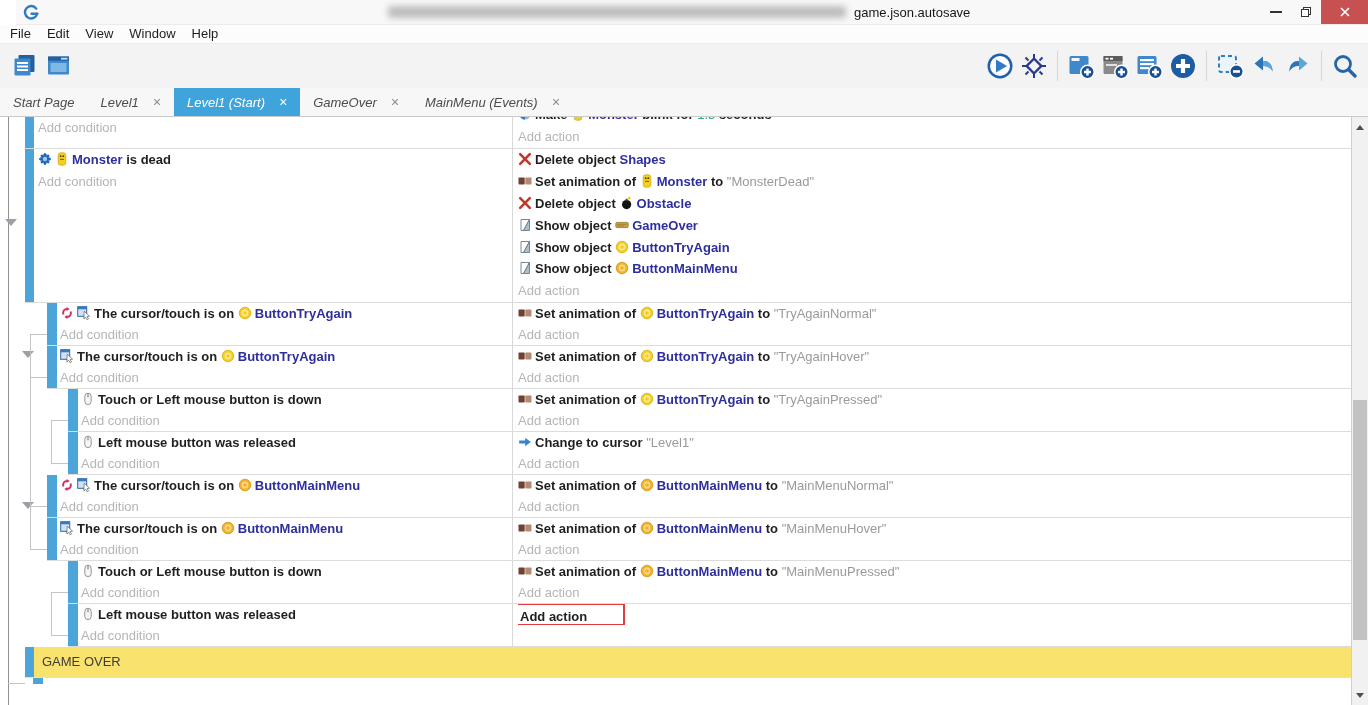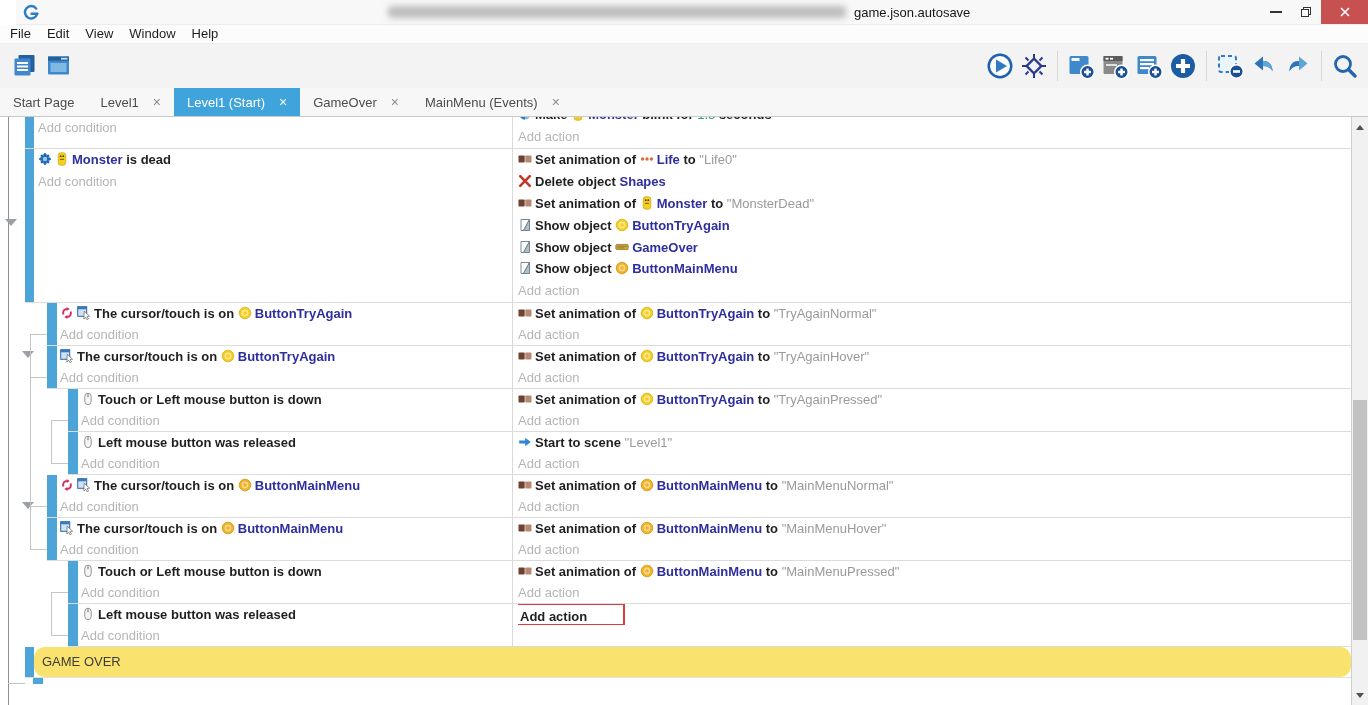--- a/index.html
+++ b/index.html
@@ -26,21 +26,21 @@
   
   #toolbar { position:absolute; top:44px; left:0; right:0; height:44px; background:#f3f3f3; display:flex; align-items:center; }
   #tb-left { display:flex; align-items:center; padding-left:8px; }
   #tb-right { position:absolute; right:6px; display:flex; align-items:center; }
   .tbtn { width:30px; height:30px; margin:0 2px; display:flex; align-items:center; justify-content:center; }
   .tbtn svg { width:28px; height:28px; display:block; }
   .tsep { width:1px; height:30px; background:#d6d6d6; margin:0 6px; }
 
   
   #tabbar { position:absolute; top:88px; left:0; right:0; height:28px; background:#f7f7f7; border-bottom:1px solid #c9c9c9; display:flex; }
-  .tab { display:flex; align-items:center; height:28px; padding:0 13px; font-size:13px; color:#4c4c4c; white-space:nowrap; }
+  .tab { display:flex; align-items:center; height:28px; padding:0 13px; font-size:13px; color:#4c4c4c; white-space:nowrap;font-style:italic; }
   .tab.active { background:#3fa3dc; color:#fff; }
   .tab .tx { margin-left:14px; font-size:14px; color:#8b8b8b; line-height:1; }
   .tab.active .tx { color:#fff; }
 
   
   #sheet { position:absolute; top:117px; left:0; width:1351px; height:588px; background:#fff; overflow:hidden; font-size:13px; border-right:1px solid #cfcfcf; }
   .erow { display:flex; border-bottom:1px solid #dcdcdc; background:#fff; position:relative; z-index:3; }
   .erow.ind0 { margin-left:25px; }
   .erow.ind1 { margin-left:47px; }
   .erow.ind2 { margin-left:68px; }
@@ -63,21 +63,21 @@
   .obj { color:#2e2e9e; font-weight:bold; }
   .param { color:#9a9a9a; }
   .num { color:#2fa089; }
   .ph { color:#b5b5b5; }
   .icon { display:inline-block; width:14px; height:14px; vertical-align:-2px; margin-right:3px; }
   .icon svg { width:100%; height:100%; display:block; }
 
   .redbox { display:inline-block; border:2px solid #e13b3b; padding:0 36px 0 5px; margin-left:-5px; margin-top:-1px; height:23px; line-height:23px; color:#2b2b2b; box-sizing:border-box; background:#fff; position:relative; z-index:4; }
 
   .erow.cmt { height:30px; margin-left:25px; border-bottom:1px solid #e0e0e0; }
-  .cbody { flex:1; background:#fae26e; height:30px; line-height:30px; padding-left:8px; color:#3d3d3d; font-size:13px;border-radius:11px; }
+  .cbody { flex:1; background:#fae26e; height:30px; line-height:30px; padding-left:8px; color:#3d3d3d; font-size:13px; }
   .erow.pb { height:6px; margin-left:33px; border-bottom:none; }
   .erow.pb .bar { width:10px; }
 
   
   .tree { position:absolute; top:0; left:0; right:0; bottom:0; pointer-events:none; z-index:2; }
   .vline, .hline { position:absolute; background:#c4c4c4; }
   .vline { width:1px; }
   .hline { height:1px; }
   .rootline { position:absolute; left:8px; top:0; width:1px; height:588px; background:#8f8f8f; }
   .tri { position:absolute; width:0; height:0; border-left:6px solid transparent; border-right:6px solid transparent; border-top:7px solid #9aa0a6; }
@@ -314,56 +314,53 @@
                 </svg></span><span class="icon"><svg viewBox="0 0 14 14">
                   <rect x="3.2" y="0.8" width="7.6" height="12.4" rx="2.4" fill="#f5cf1d" stroke="#c9a410" stroke-width="0.7"></rect>
                   <circle cx="5.7" cy="4.2" r="0.9" fill="#4a3b00"></circle>
                   <circle cx="8.3" cy="4.2" r="0.9" fill="#4a3b00"></circle>
                   <rect x="5" y="6.8" width="4" height="1.1" rx="0.5" fill="#8a6d00"></rect>
                 </svg></span><span class="obj">Monster</span><span class="t"> is dead</span></div>
             <div class="line"><span class="ph">Add condition</span></div>
           </div>
           <div class="cell act">
             <div class="line"><span class="icon"><svg viewBox="0 0 14 14">
-                  <rect x="0.5" y="3.5" width="6.2" height="7" rx="0.8" fill="#6e4130"></rect>
-                  <rect x="7.3" y="3.5" width="6.2" height="7" rx="0.8" fill="#b68a72"></rect>
-                </svg></span><span class="t">Set animation of </span><span class="icon"><svg viewBox="0 0 14 14">
-                  <g fill="#e06a3c">
-                    <circle cx="2.6" cy="7" r="1.7"></circle>
-                    <circle cx="7" cy="7" r="1.7"></circle>
-                    <circle cx="11.4" cy="7" r="1.7"></circle>
-                  </g>
-                </svg></span><span class="obj">Life</span><span class="t"> to </span><span class="param">"Life0"</span></div>
-            <div class="line"><span class="icon"><svg viewBox="0 0 14 14">
                   <path d="M2.2 2.2L11.8 11.8M11.8 2.2L2.2 11.8" stroke="#c0392b" stroke-width="2.6" stroke-linecap="round"></path>
                 </svg></span><span class="t">Delete object </span><span class="obj">Shapes</span></div>
             <div class="line"><span class="icon"><svg viewBox="0 0 14 14">
                   <rect x="0.5" y="3.5" width="6.2" height="7" rx="0.8" fill="#6e4130"></rect>
                   <rect x="7.3" y="3.5" width="6.2" height="7" rx="0.8" fill="#b68a72"></rect>
                 </svg></span><span class="t">Set animation of </span><span class="icon"><svg viewBox="0 0 14 14">
                   <rect x="3.2" y="0.8" width="7.6" height="12.4" rx="2.4" fill="#f5cf1d" stroke="#c9a410" stroke-width="0.7"></rect>
                   <circle cx="5.7" cy="4.2" r="0.9" fill="#4a3b00"></circle>
                   <circle cx="8.3" cy="4.2" r="0.9" fill="#4a3b00"></circle>
                   <rect x="5" y="6.8" width="4" height="1.1" rx="0.5" fill="#8a6d00"></rect>
                 </svg></span><span class="obj">Monster</span><span class="t"> to </span><span class="param">"MonsterDead"</span></div>
             <div class="line"><span class="icon"><svg viewBox="0 0 14 14">
-                  <path d="M3 1.5h8.5L5.5 12.5H3z" fill="#fff" stroke="#6b7b88" stroke-width="0.9"></path>
-                  <path d="M11.5 1.5L5.5 12.5h6z" fill="#aebfcc" stroke="#6b7b88" stroke-width="0.9"></path>
-                </svg></span><span class="t">Show object </span><span class="icon"><svg viewBox="0 0 14 14">
-                  <circle cx="7" cy="7" r="5.8" fill="#f5cd22" stroke="#d8b012" stroke-width="0.8"></circle>
-                  <circle cx="7" cy="7" r="2.6" fill="none" stroke="#fbe98d" stroke-width="1.6"></circle>
-                </svg></span><span class="obj">ButtonTryAgain</span></div>
+                  <path d="M2.2 2.2L11.8 11.8M11.8 2.2L2.2 11.8" stroke="#c0392b" stroke-width="2.6" stroke-linecap="round"></path>
+                </svg></span><span class="t">Delete object </span><span class="icon"><svg viewBox="0 0 14 14">
+                  <circle cx="6.6" cy="8.6" r="4.6" fill="#141414"></circle>
+                  <rect x="5.6" y="2.8" width="2" height="2.4" fill="#3c3c3c"></rect>
+                  <circle cx="9.2" cy="2.2" r="1.4" fill="#f5c431"></circle>
+                </svg></span><span class="obj">Obstacle</span></div>
             <div class="line"><span class="icon"><svg viewBox="0 0 14 14">
                   <path d="M3 1.5h8.5L5.5 12.5H3z" fill="#fff" stroke="#6b7b88" stroke-width="0.9"></path>
                   <path d="M11.5 1.5L5.5 12.5h6z" fill="#aebfcc" stroke="#6b7b88" stroke-width="0.9"></path>
                 </svg></span><span class="t">Show object </span><span class="icon"><svg viewBox="0 0 14 14">
                   <rect x="0.8" y="4.4" width="12.4" height="5.2" rx="1" fill="#c9a43f" stroke="#8a6a25" stroke-width="0.7"></rect>
                   <rect x="2.2" y="5.8" width="9.6" height="1" fill="#8a6a25" opacity="0.6"></rect>
                   <rect x="2.2" y="7.4" width="7" height="1" fill="#8a6a25" opacity="0.6"></rect>
                 </svg></span><span class="obj">GameOver</span></div>
+            <div class="line"><span class="icon"><svg viewBox="0 0 14 14">
+                  <path d="M3 1.5h8.5L5.5 12.5H3z" fill="#fff" stroke="#6b7b88" stroke-width="0.9"></path>
+                  <path d="M11.5 1.5L5.5 12.5h6z" fill="#aebfcc" stroke="#6b7b88" stroke-width="0.9"></path>
+                </svg></span><span class="t">Show object </span><span class="icon"><svg viewBox="0 0 14 14">
+                  <circle cx="7" cy="7" r="5.8" fill="#f5cd22" stroke="#d8b012" stroke-width="0.8"></circle>
+                  <circle cx="7" cy="7" r="2.6" fill="none" stroke="#fbe98d" stroke-width="1.6"></circle>
+                </svg></span><span class="obj">ButtonTryAgain</span></div>
             <div class="line"><span class="icon"><svg viewBox="0 0 14 14">
                   <path d="M3 1.5h8.5L5.5 12.5H3z" fill="#fff" stroke="#6b7b88" stroke-width="0.9"></path>
                   <path d="M11.5 1.5L5.5 12.5h6z" fill="#aebfcc" stroke="#6b7b88" stroke-width="0.9"></path>
                 </svg></span><span class="t">Show object </span><span class="icon"><svg viewBox="0 0 14 14">
                   <circle cx="7" cy="7" r="5.8" fill="#f2b224" stroke="#cf9414" stroke-width="0.8"></circle>
                   <circle cx="7" cy="7" r="2.6" fill="none" stroke="#f9d88c" stroke-width="1.6"></circle>
                 </svg></span><span class="obj">ButtonMainMenu</span></div>
             <div class="line"><span class="ph">Add action</span></div>
           </div>
         </div>
@@ -449,21 +446,21 @@
             <div class="line"><span class="icon"><svg viewBox="0 0 14 14">
                   <rect x="3.8" y="1.2" width="6.4" height="11.4" rx="3.2" fill="#f6f6f6" stroke="#8a8a8a" stroke-width="0.9"></rect>
                   <line x1="7" y1="1.4" x2="7" y2="5.2" stroke="#8a8a8a" stroke-width="0.9"></line>
                   <rect x="5.9" y="2.6" width="2.2" height="2.6" rx="1" fill="#b0b0b0"></rect>
                 </svg></span><span class="t">Left mouse button was released</span></div>
             <div class="line"><span class="ph">Add condition</span></div>
           </div>
           <div class="cell act">
             <div class="line"><span class="icon"><svg viewBox="0 0 14 14">
                   <path d="M1.2 8.6V5.4h6V2.8L12.8 7l-5.6 4.2V8.6z" fill="#2f86d1"></path>
-                </svg></span><span class="t">Start to scene </span><span class="param">"Level1"</span></div>
+                </svg></span><span class="t">Change to cursor </span><span class="param">"Level1"</span></div>
             <div class="line"><span class="ph">Add action</span></div>
           </div>
         </div>
         <div class="erow ind1">
           <div class="cell cond">
             <span class="bar"></span>
             <div class="line"><span class="icon"><svg viewBox="0 0 14 14">
                   <g fill="none" stroke="#ce2e60" stroke-width="1.9">
                     <path d="M3.2 8.6V6.4a3.3 3.3 0 013.3-3.3h0.8"></path>
                     <path d="M10.8 5.4v2.2a3.3 3.3 0 01-3.3 3.3h-0.8"></path>

